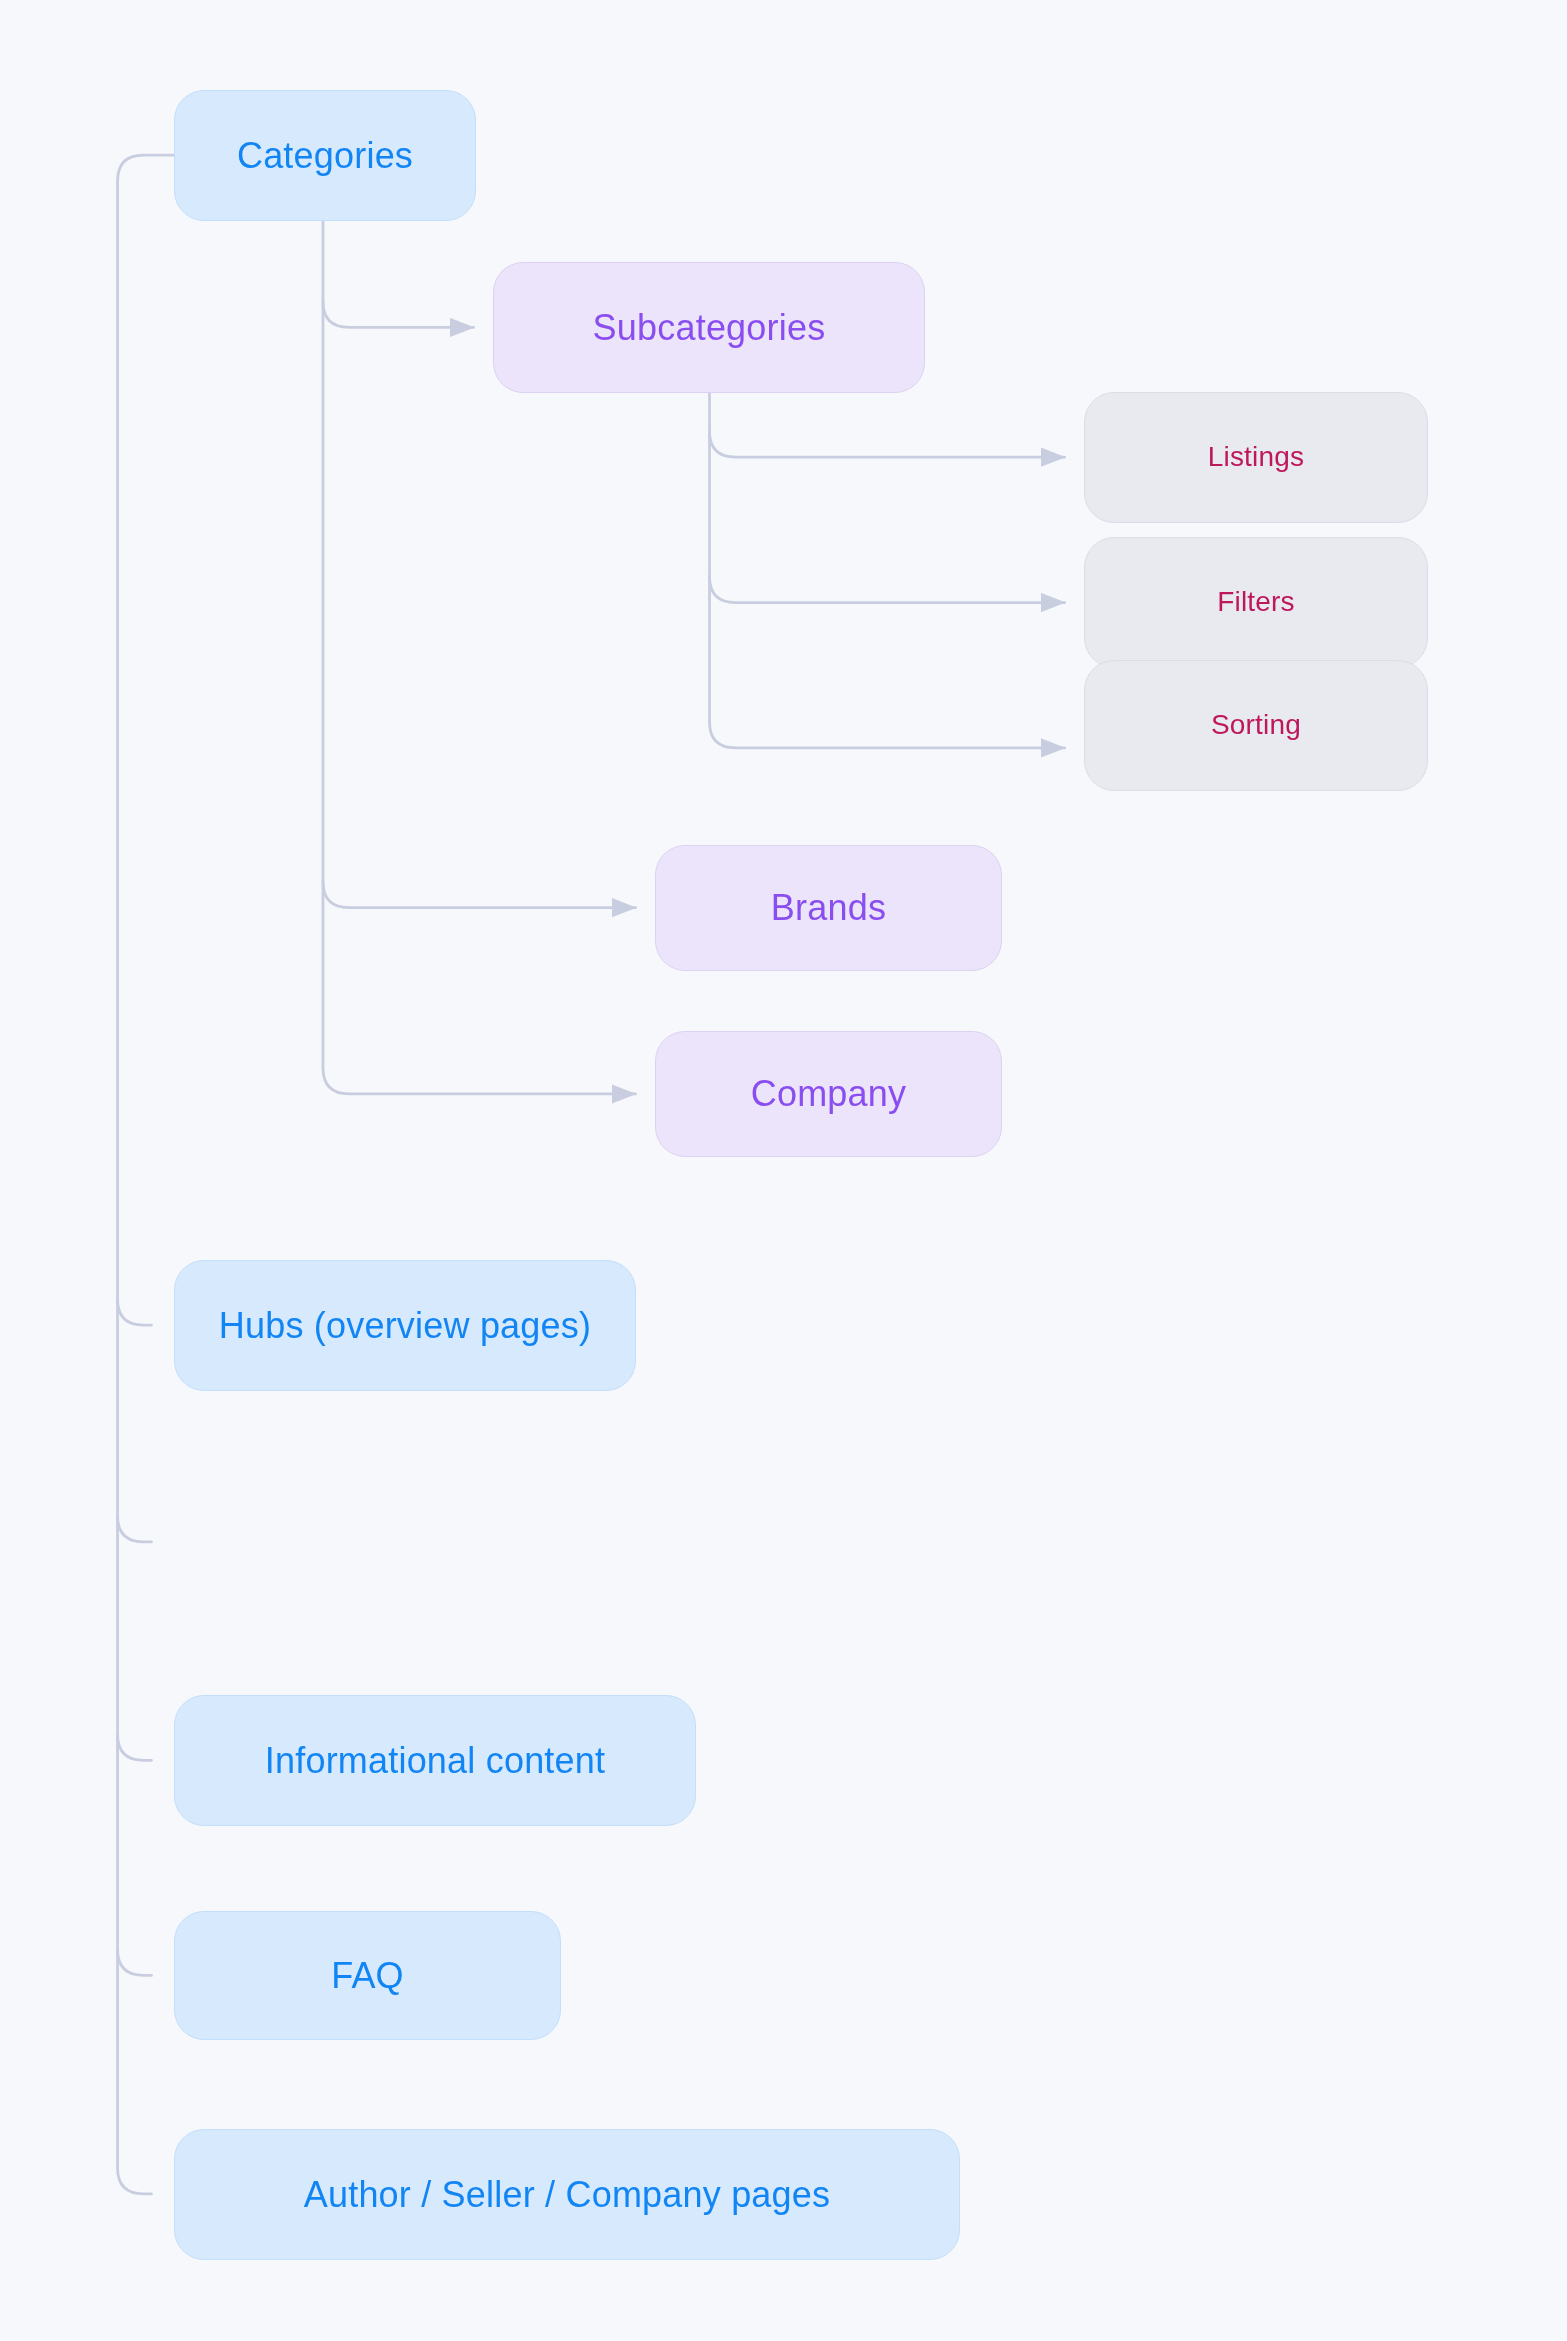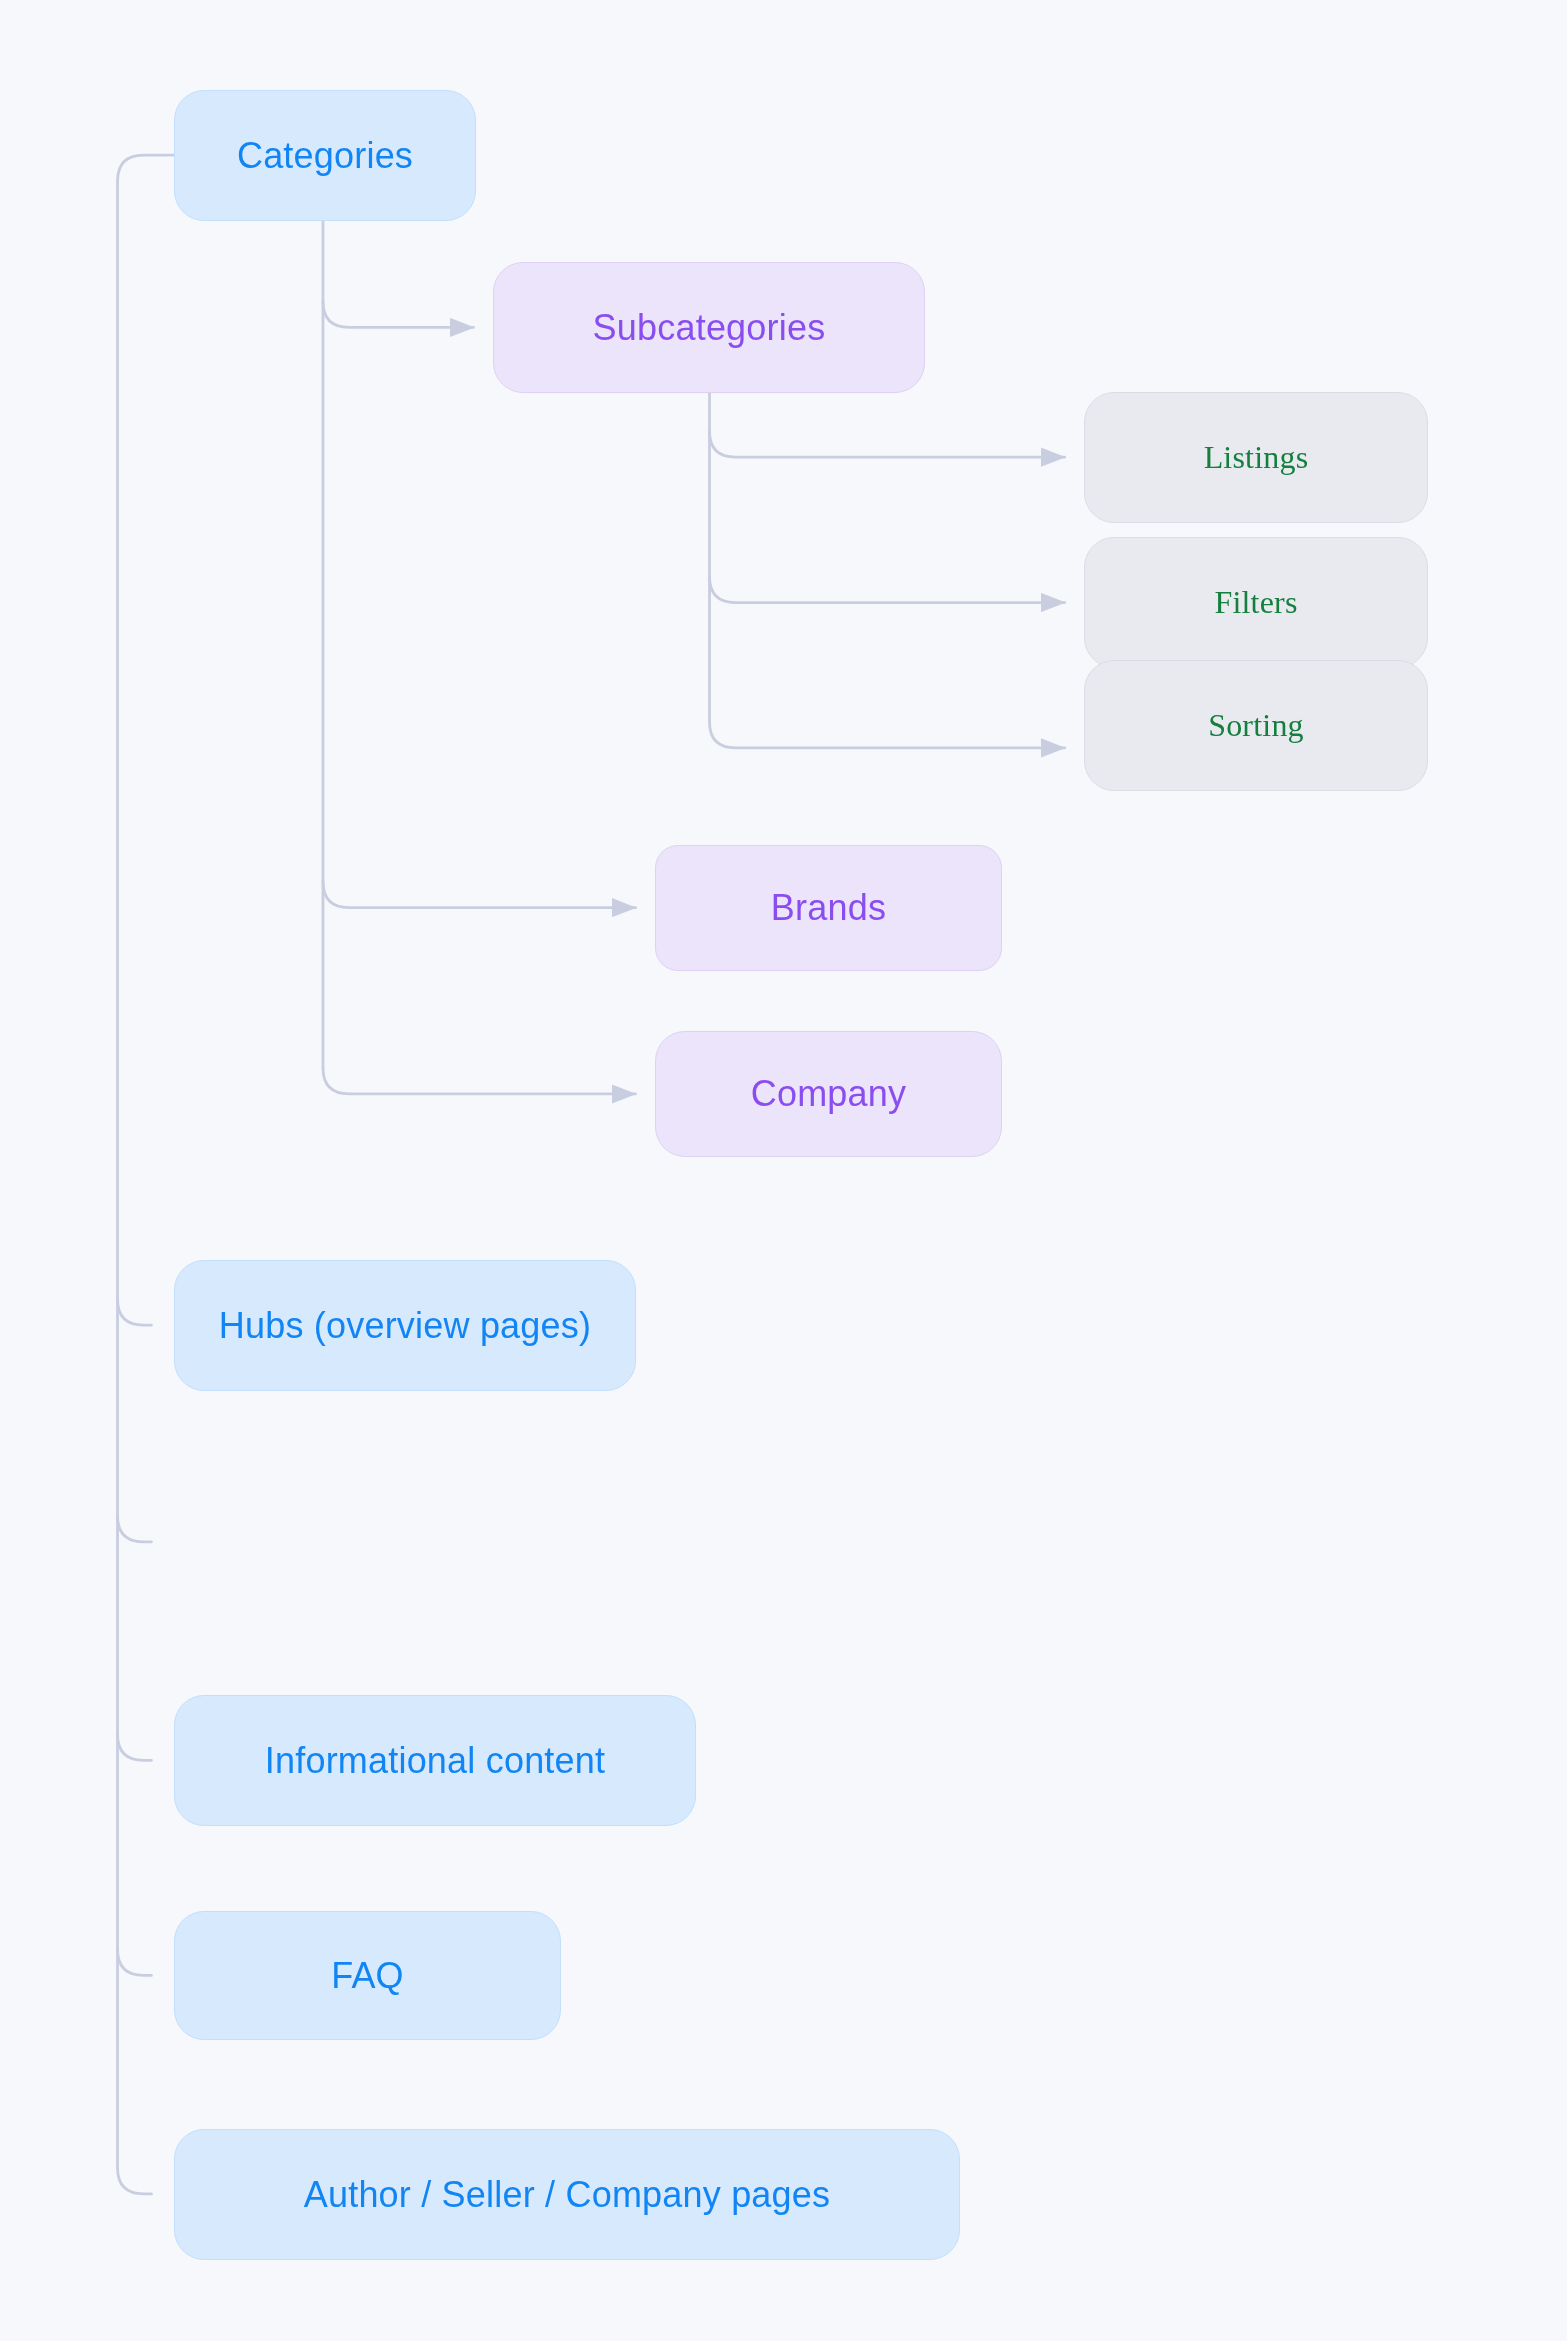--- a/index.html
+++ b/index.html
@@ -49,23 +49,22 @@
   }
   .node.purple {
     background: #ece4fa;
     border: 1.3px solid #ddd2f2;
     color: #8a4df0;
     font-size: 36px;
   }
   .node.gray {
     background: #e8eaf0;
     border: 1.3px solid #d9dde8;
-    color: #15803d;
-    font-size: 32px;
-    font-family: Liberation Serif, serif;
+    color: #be185d;
+    font-size: 28px;
   }
 </style>
 </head>
 <body>
 
 <div id="canvas">
   <svg id="edge-layer" viewBox="0 0 1800 2690" width="1567" height="2342" xmlns="http://www.w3.org/2000/svg">
     <defs>
       <marker id="arrowhead" markerWidth="9" markerHeight="7" refX="8.6" refY="3.5" orient="auto" markerUnits="strokeWidth">
         <path d="M0,0 L9,3.5 L0,7 z" fill="#c8cee0"></path>
@@ -99,21 +98,21 @@
   </div>
   <div class="node gray" style="left: 1084px; top: 392px; width: 344px; height: 131px;">
     <span class="node-label">Listings</span>
   </div>
   <div class="node gray" style="left: 1084px; top: 537px; width: 344px; height: 131px;">
     <span class="node-label">Filters</span>
   </div>
   <div class="node gray" style="left: 1084px; top: 660px; width: 344px; height: 131px;">
     <span class="node-label">Sorting</span>
   </div>
-  <div class="node purple" style="left: 655px; top: 845px; width: 347px; height: 126px; border-radius: 23px;">
+  <div class="node purple" style="left: 655px; top: 845px; width: 347px; height: 126px;">
     <span class="node-label">Brands</span>
   </div>
   <div class="node purple" style="left: 655px; top: 1031px; width: 347px; height: 126px;">
     <span class="node-label">Company</span>
   </div>
   <div class="node blue" style="left: 174px; top: 1260px; width: 462px; height: 131px;">
     <span class="node-label">Hubs (overview pages)</span>
   </div>
   <div class="node blue" style="left: 174px; top: 1695px; width: 522px; height: 131px;">
     <span class="node-label">Informational content</span>

